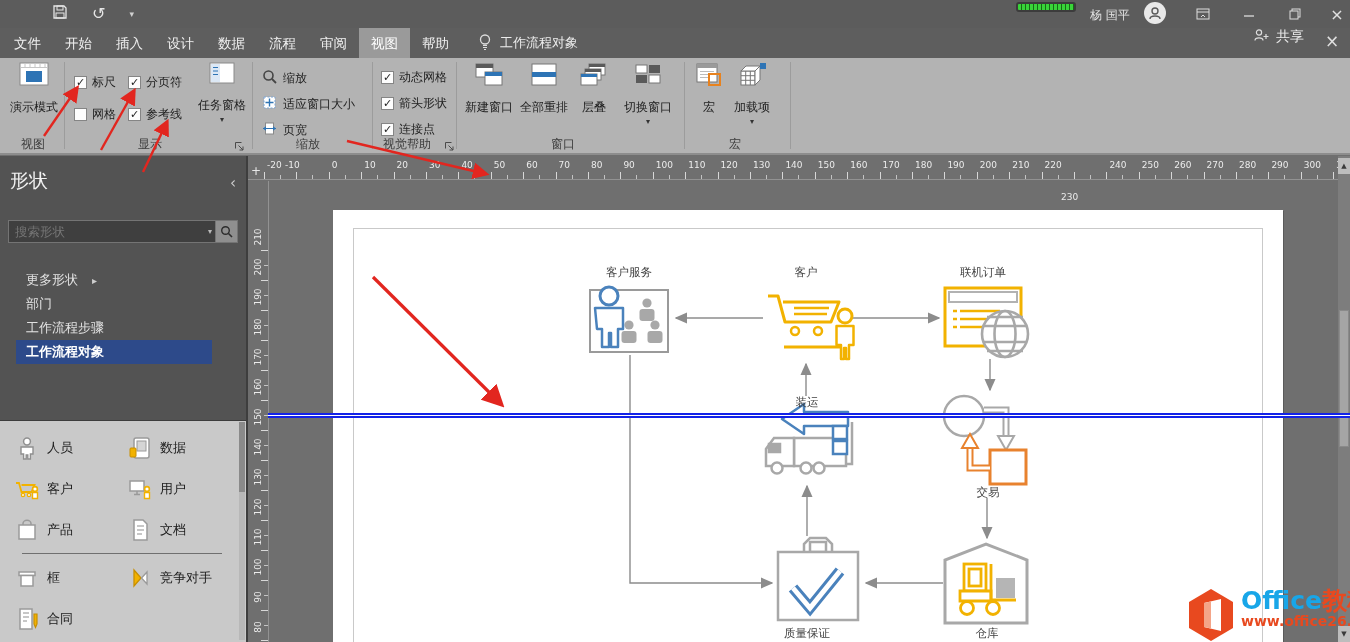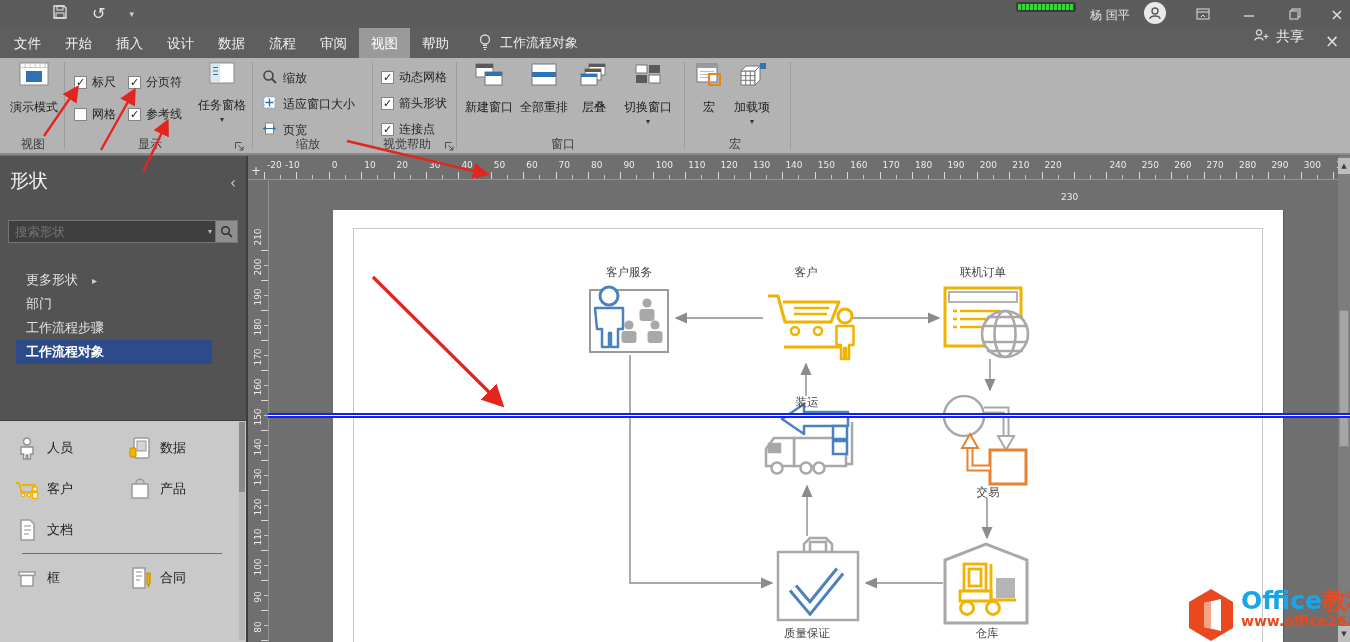--- a/index.html
+++ b/index.html
@@ -360,39 +360,55 @@
                 <path d="M2 6 h3 l2.5 9 h10 l3 -7 h-13" fill="none" stroke="#f2b200" stroke-width="1.8"></path>
                 <circle cx="9" cy="18" r="1.6" fill="#fff" stroke="#f2b200" stroke-width="1.4"></circle>
                 <circle cx="15" cy="18" r="1.6" fill="#fff" stroke="#f2b200" stroke-width="1.4"></circle>
                 <circle cx="21" cy="12" r="2.4" fill="#fff" stroke="#f2b200" stroke-width="1.6"></circle>
                 <path d="M18.5 15.5 h5 v6 h-5 z" fill="#fff" stroke="#f2b200" stroke-width="1.4"></path>
               </svg></span>
             <span>客户</span>
           </div>
           <div class="shape-item">
             <span class="ic"><svg viewBox="0 0 26 24">
+                <rect x="3" y="4" width="14" height="10" fill="#fff" stroke="#9a9a9a" stroke-width="1.5"></rect>
+                <path d="M7 17.5 h6 M10 14 v3.5" stroke="#9a9a9a" stroke-width="1.5"></path>
+                <circle cx="20" cy="12" r="2.4" fill="#fff" stroke="#f2b200" stroke-width="1.6"></circle>
+                <path d="M17.5 15.5 h5 v6 h-5 z" fill="#fff" stroke="#f2b200" stroke-width="1.4"></path>
+              </svg></span>
+            <span>用户</span>
+          </div>
+          <div class="shape-item">
+            <span class="ic"><svg viewBox="0 0 26 24">
                 <path d="M9 7 v-1.5 a4 3.2 0 0 1 8 0 V7" fill="none" stroke="#9a9a9a" stroke-width="1.5"></path>
                 <rect x="5" y="7" width="16" height="14" fill="#fff" stroke="#9a9a9a" stroke-width="1.5"></rect>
               </svg></span>
             <span>产品</span>
           </div>
           <div class="shape-item">
             <span class="ic"><svg viewBox="0 0 26 24">
                 <path d="M7 2 h9 l4 4 v16 H7 z" fill="#fff" stroke="#9a9a9a" stroke-width="1.5"></path>
                 <path d="M10 8 h7 M10 12 h7 M10 16 h5" stroke="#b5b5b5" stroke-width="1.4"></path>
               </svg></span>
             <span>文档</span>
           </div>
           <div class="sdivider"></div>
           <div class="shape-item">
             <span class="ic"><svg viewBox="0 0 26 24">
                 <path d="M5 6 h16 v3.5 H5 z" fill="#fff" stroke="#9a9a9a" stroke-width="1.5"></path>
                 <path d="M7 9.5 h12 v10.5 H7 z" fill="#fff" stroke="#9a9a9a" stroke-width="1.5"></path>
               </svg></span>
             <span>框</span>
+          </div>
+          <div class="shape-item">
+            <span class="ic"><svg viewBox="0 0 26 24">
+                <path d="M7 4 l7 8 -7 8 z" fill="#f2b200" stroke="#c88f00" stroke-width="1.3"></path>
+                <path d="M20 6 l-5.5 6 5.5 6 z" fill="#fff" stroke="#9a9a9a" stroke-width="1.3"></path>
+              </svg></span>
+            <span>竞争对手</span>
           </div>
           <div class="shape-item">
             <span class="ic"><svg viewBox="0 0 26 24">
                 <path d="M6 2 h12 v20 H6 z" fill="#fff" stroke="#9a9a9a" stroke-width="1.5"></path>
                 <path d="M9 6 h6 M9 10 h6 M9 14 h4" stroke="#b5b5b5" stroke-width="1.3"></path>
                 <path d="M20 7 v10 l1.5 3.5 1.5 -3.5 V7 z" fill="#f2b200" stroke="#c88f00" stroke-width="1.2"></path>
               </svg></span>
             <span>合同</span>
           </div>
         </div>

